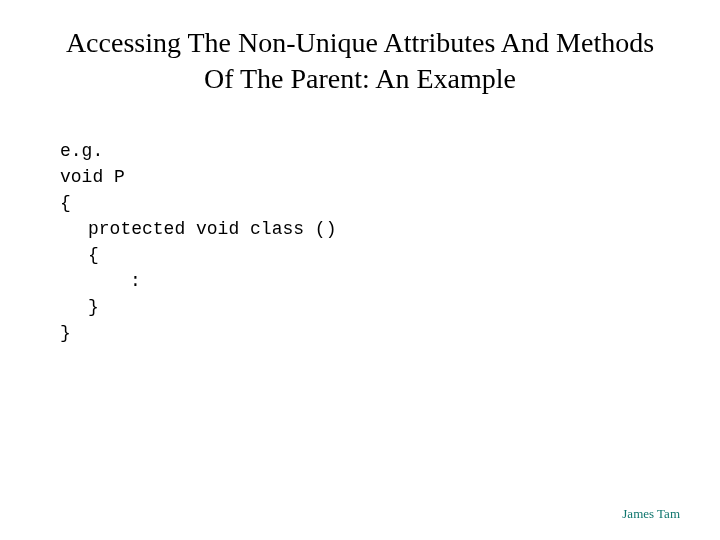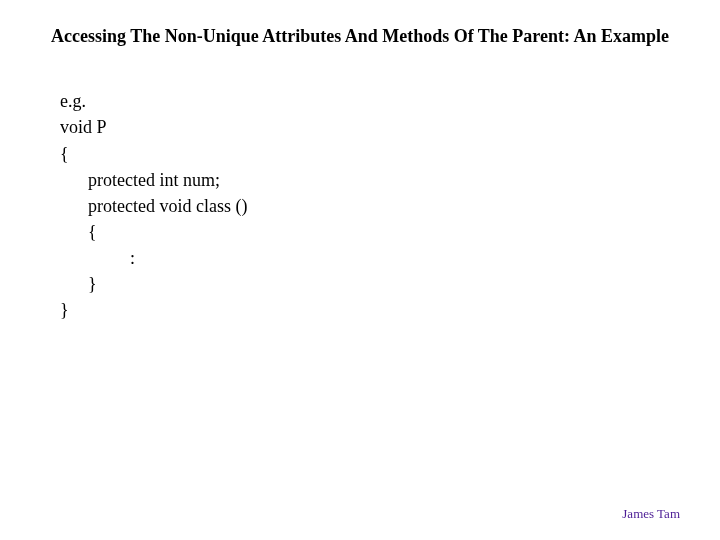--- a/index.html
+++ b/index.html
@@ -15,61 +15,61 @@
       position: relative;
       overflow: hidden;
     }
     .slide {
       width: 100%;
       height: 100%;
       padding: 25px 50px 20px 50px;
       position: relative;
     }
     .title {
-      font-size: 18px;
+      font-size: 28px;
       text-align: center;
-      font-weight: bold;
+      font-weight: normal;
       line-height: 1.3;
       margin-bottom: 40px;
       color: #000;
     }
     .code-block {
       font-size: 18px;
       line-height: 1.45;
       color: #000;
       padding-left: 10px;
     }
     .code-line {
       white-space: pre;
+      font-family: Liberation Mono, monospace;
     }
     .indent-1 {
       padding-left: 28px;
     }
     .indent-2 {
       padding-left: 70px;
     }
     .footer {
       position: absolute;
       bottom: 18px;
       right: 40px;
       font-size: 13px;
-      color: #4c1d95;
+      color: #0f766e;
     }
   </style>
 </head>
 <body>
 
 <div class="slide">
   <h1 class="title">Accessing The Non-Unique Attributes And Methods Of The Parent: An Example</h1>
 
   <div class="code-block">
     <div class="code-line">e.g.</div>
     <div class="code-line">void P</div>
     <div class="code-line">{</div>
-    <div class="code-line indent-1">protected int num;</div>
     <div class="code-line indent-1">protected void class ()</div>
     <div class="code-line indent-1">{</div>
     <div class="code-line indent-2">:</div>
     <div class="code-line indent-1">}</div>
     <div class="code-line">}</div>
   </div>
 
   <div class="footer">James Tam</div>
 </div>
 

